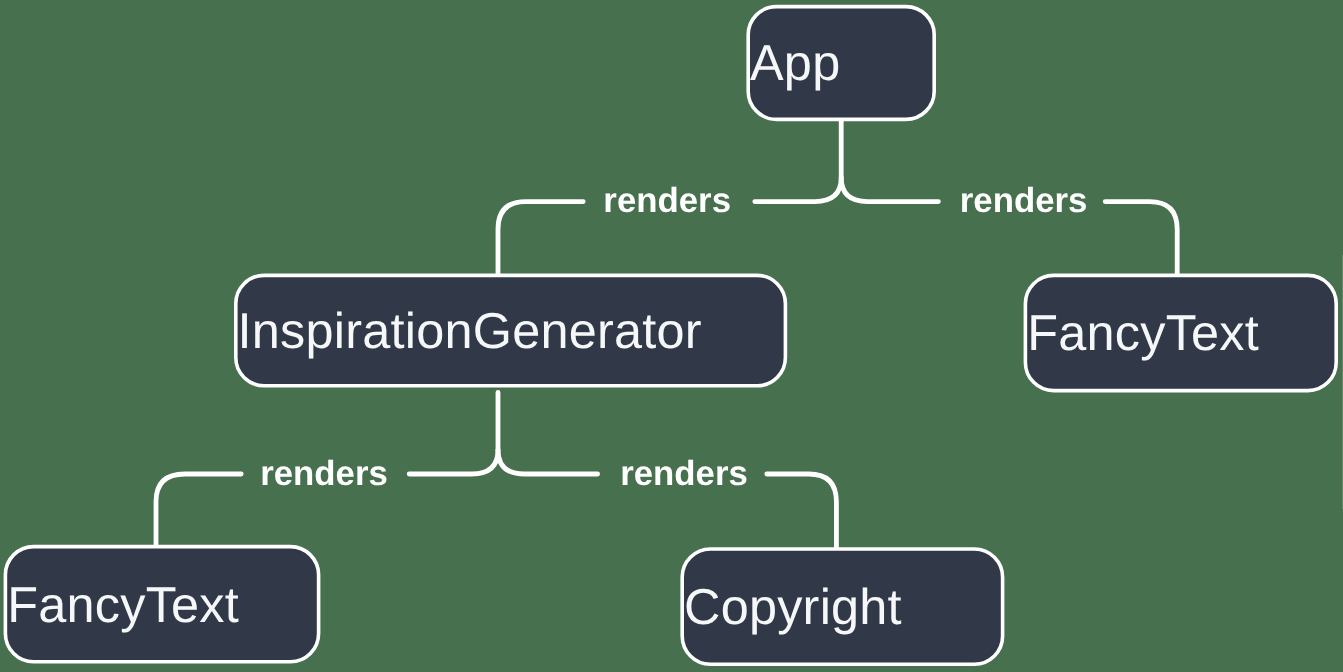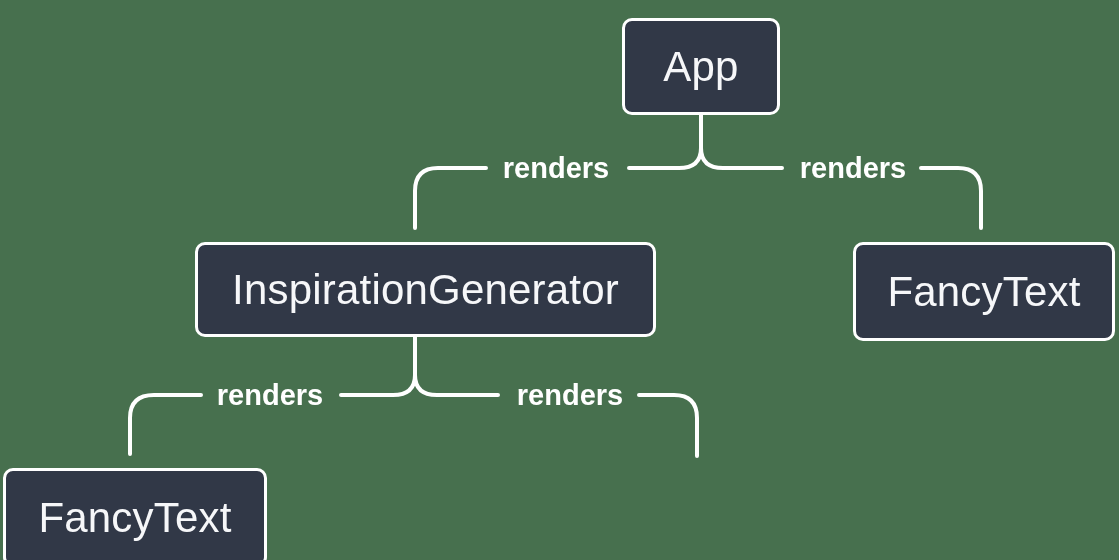--- a/index.html
+++ b/index.html
@@ -32,30 +32,29 @@
     fill: var(--line, #FFFFFF);
     font-family: "Liberation Sans", sans-serif;
     font-size: 29px;
     font-weight: 600;
   }
   .node {
     position: absolute;
     box-sizing: border-box;
     background: var(--node-fill, #313847);
     border: 3px solid var(--node-border, #FFFFFF);
-    border-radius: 10px;
+    border-radius: 25px;
     display: flex;
     align-items: center;
-    justify-content: center;
+    justify-content: flex-start;
     color: var(--text, #F6F7F9);
     font-size: 42px;
     font-weight: 400;
     letter-spacing: 0.2px;
     white-space: nowrap;
-    margin-top: 14px;
   }
   .node-app        { left: 622px; top: 4px;   width: 158px; height: 97px; }
   .node-ig         { left: 195px; top: 228px; width: 461px; height: 95px; }
   .node-ft-top     { left: 853px; top: 228px; width: 262px; height: 99px; }
   .node-ft-bottom  { left: 3px;   top: 454px; width: 264px; height: 99px; }
   .node-copyright  { left: 567px; top: 456px; width: 270px; height: 99px; }
 </style>
 </head>
 <body>
 
@@ -94,14 +93,17 @@
   </div>
 
   <div class="node node-ft-top">
     <span>FancyText</span>
   </div>
 
   <div class="node node-ft-bottom">
     <span>FancyText</span>
   </div>
 
+  <div class="node node-copyright">
+    <span>Copyright</span>
+  </div>
 
 </div>
 
 </body></html>

